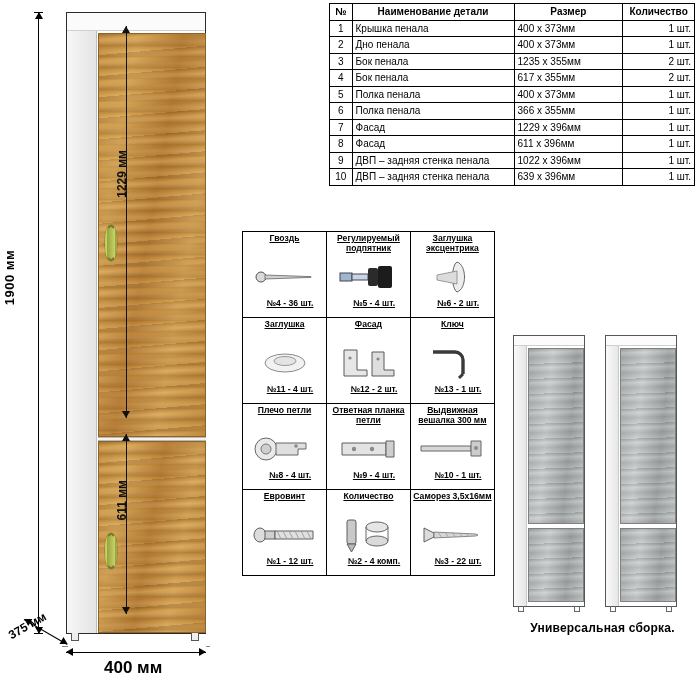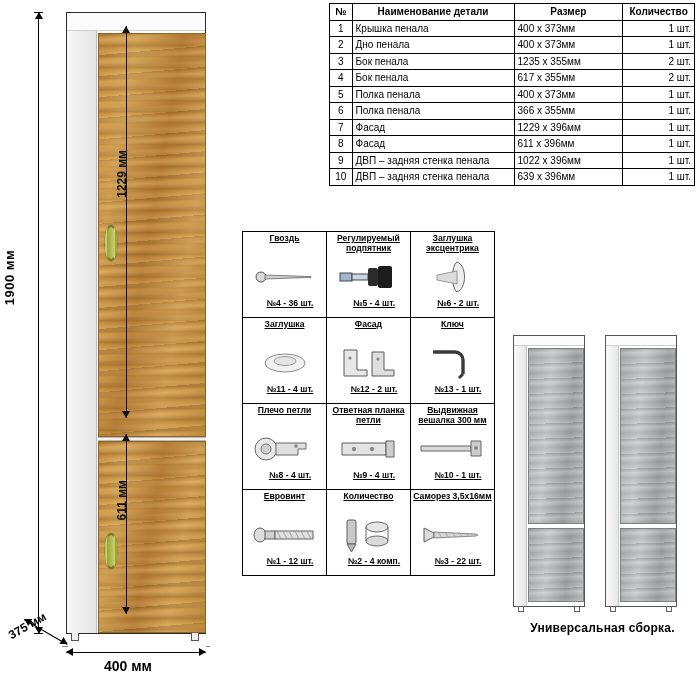--- a/index.html
+++ b/index.html
@@ -126,21 +126,21 @@
   .dim-h-400 {
     position: absolute; left: 66px; top: 652px; width: 140px; height: 1px; background: #000;
   }
   .dim-h-400:before, .dim-h-400:after {
     content: ""; position: absolute; top: -4px; width: 0; height: 0;
     border-top: 4px solid transparent; border-bottom: 4px solid transparent;
   }
   .dim-h-400:before { left: 0; border-right: 7px solid #000; }
   .dim-h-400:after { right: 0; border-left: 7px solid #000; }
   .label-400 {
-    position: absolute; left: 104px; top: 658px; font-size: 14px; font-weight: bold;
+    position: absolute; left: 104px; top: 658px; font-size: 17px; font-weight: bold;
   }
 
   
   .dim-depth {
     position: absolute; left: 24px; top: 619px; width: 50px; height: 1px;
     background: #000; transform: rotate(30deg); transform-origin: left center;
   }
   .dim-depth:before, .dim-depth:after {
     content: ""; position: absolute; top: -4px; width: 0; height: 0;
     border-top: 4px solid transparent; border-bottom: 4px solid transparent;

